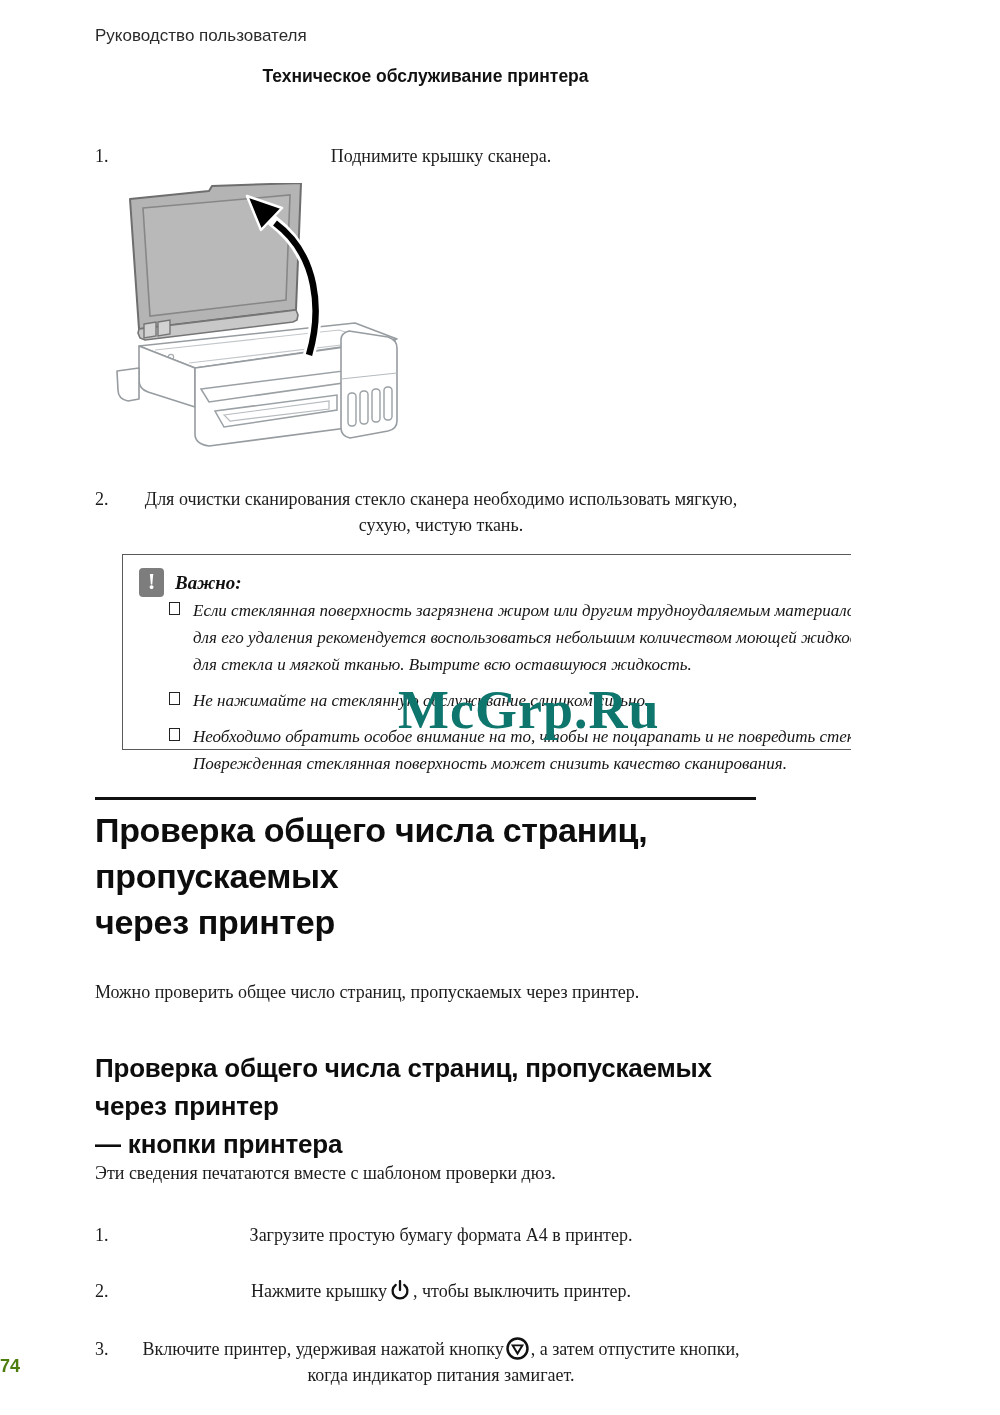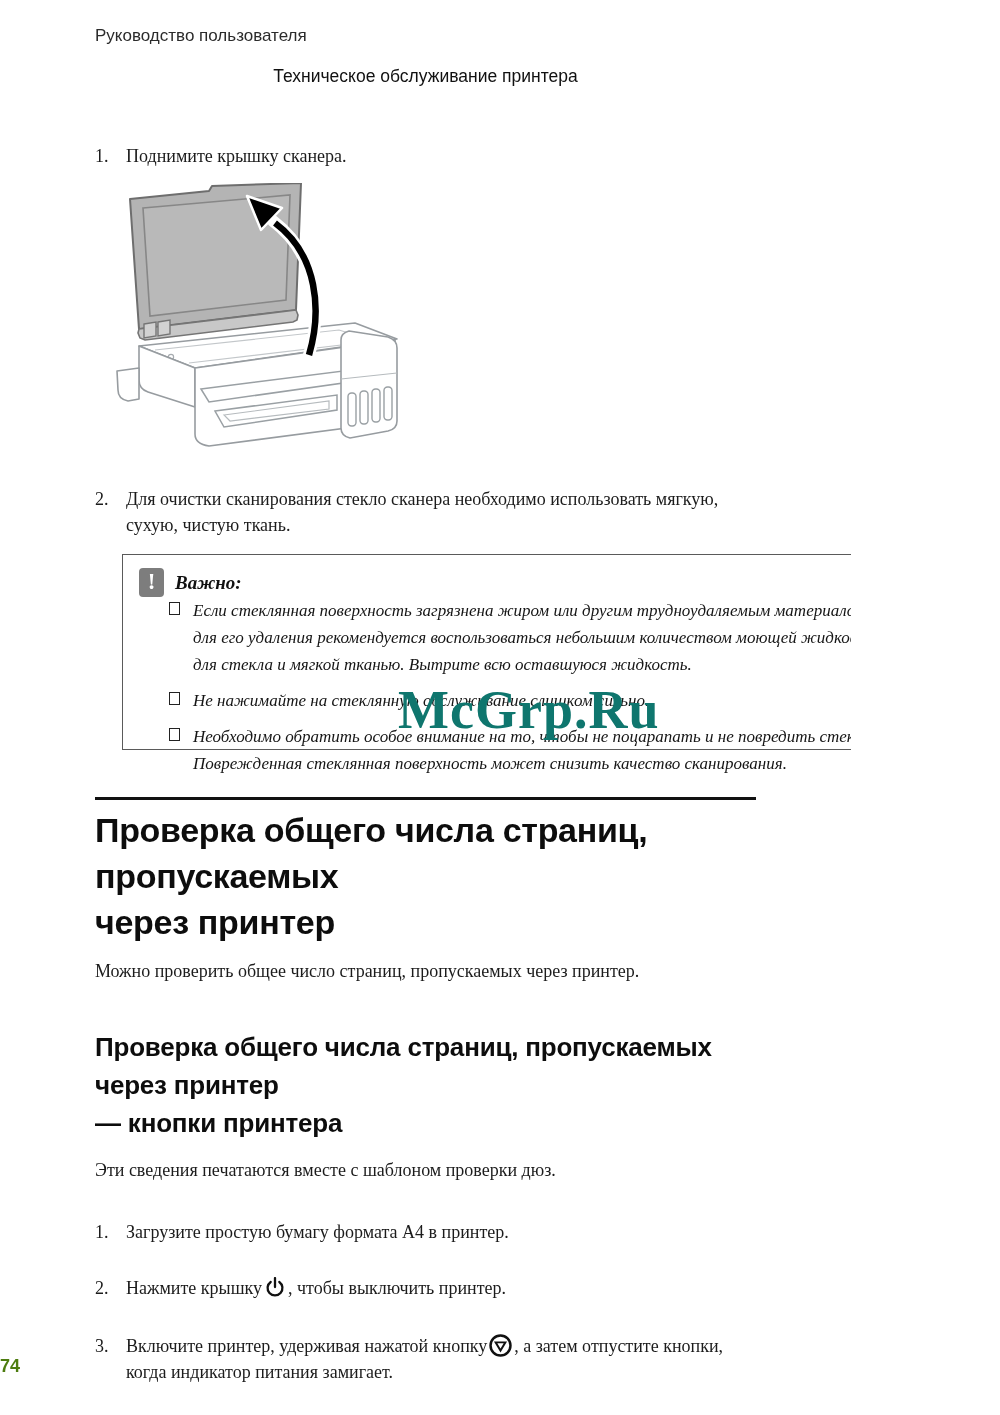--- a/index.html
+++ b/index.html
@@ -16,27 +16,27 @@
 
   
   .doc-header-left {
     font-family:"Liberation Sans", sans-serif;
     font-size:17px; color:#2b2b2b;
   }
   .doc-header-center {
     margin-top:20px;
     text-align:center;
     font-family:"Liberation Sans", sans-serif;
-    font-weight:normal; font-size:17.5px; color:#111;
+    font-weight:bold; font-size:17.5px; color:#111;
   }
 
   
   .step { display:flex; align-items:flex-start; font-size:18px; line-height:26px; }
   .step .num { width:31px; flex:0 0 31px; }
-  .step .txt { flex:1; }
+  .step .txt { flex:1;text-align:center; }
   .step-top1 { margin-top:56px; }
   .step-top2 { margin-top:18px; }
 
   
   .figure { margin:14px 0 0 2px; width:330px; height:285px; }
 
   
   .important-box {
     position:relative;
     margin:16px 0 0 27px;
@@ -74,28 +74,28 @@
   }
 
   
   .rule { margin-top:47px; border:0; border-top:3px solid #111; }
   h1.sec {
     margin-top:7px;
     font-family:"Liberation Sans", sans-serif;
     font-weight:bold; font-size:34px; line-height:46px; color:#0d0d0d;
     letter-spacing:-0.3px; white-space:pre-line;
   }
-  .sec-para { margin-top:16px; font-size:18px; }
+  .sec-para { margin-top:37px; font-size:18px; }
   h2.sec {
     margin-top:46px;
     font-family:"Liberation Sans", sans-serif;
     font-weight:bold; font-size:26px; line-height:38px; color:#0d0d0d;
     letter-spacing:-0.2px; white-space:pre-line;
   }
-  .sec-para2 { margin-top:18px; font-size:18px; }
+  .sec-para2 { font-size:18px; }
 
   .step-b1 { margin-top:38px; }
   .step-b2 { margin-top:30px; }
   .step-b3 { margin-top:32px; }
   .btn-icon { display:inline-block; vertical-align:-5px; margin:0 2px; }
   .btn-icon svg { display:block; }
 
   .page-number {
     position:absolute; left:0; right:0; bottom:38px;
     font-family:"Liberation Sans", sans-serif;

